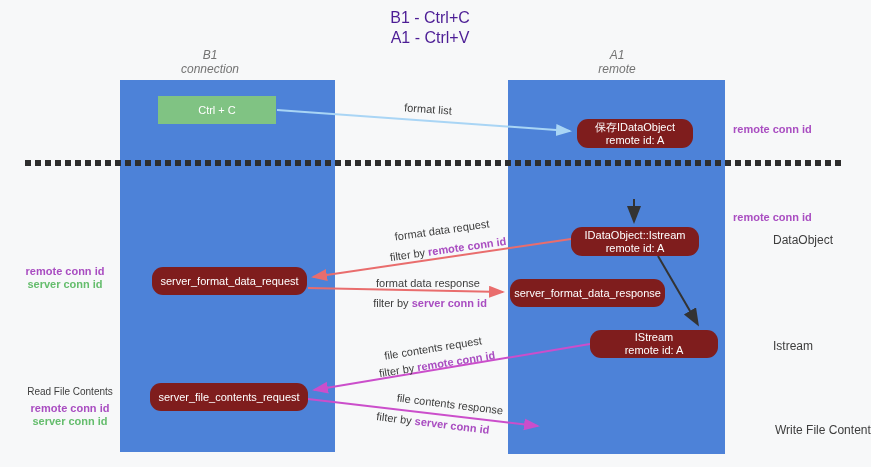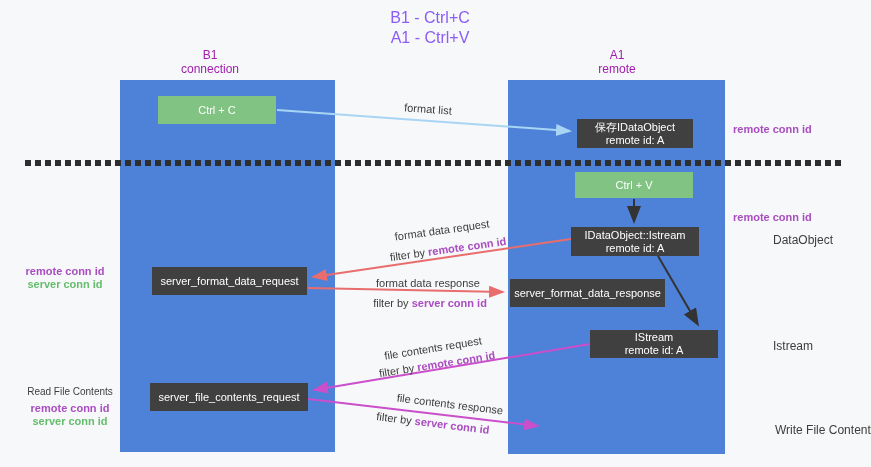--- a/index.html
+++ b/index.html
@@ -1,40 +1,40 @@
 <!DOCTYPE html>
 <html><head>
 <meta charset="utf-8">
 <style>
   * { margin:0; padding:0; box-sizing:border-box; }
   html,body { width:871px; height:467px; }
   body { font-family:"Liberation Sans", sans-serif; background:#f7f8f9; }
   .canvas { position:relative; width:871px; height:467px; background:#f7f8f9; overflow:hidden; }
 
   .title { position:absolute; left:330px; top:8px; width:200px; text-align:center;
-           font-size:16px; color:#8b5cf6; line-height:20px; }
+           font-size:16px; color:#4c1d95; line-height:20px; }
 
-  .col-header { position:absolute; text-align:center; font-size:12px; color:#a21caf; line-height:14px; }
+  .col-header { position:absolute; text-align:center; font-size:12px; color:#737373; line-height:14px;font-style:italic; }
   .col-header.b1 { left:150px; top:48px; width:120px; }
   .col-header.a1 { left:557px; top:48px; width:120px; }
 
   .lifeline { position:absolute; background:#4d82d8; }
   .lifeline.b1 { left:120px; top:80px; width:215px; height:372px; }
   .lifeline.a1 { left:508px; top:80px; width:217px; height:374px; }
 
   .divider { position:absolute; left:25px; top:160px; width:818px; height:6px;
              background:repeating-linear-gradient(90deg, #2e2e2e 0 6px, transparent 6px 10px); }
 
   svg.arrows { position:absolute; left:0; top:0; width:871px; height:467px; }
 
   .node { position:absolute; display:flex; flex-direction:column; align-items:center;
           justify-content:center; color:#ffffff; font-size:11px; line-height:13px;
           text-align:center; white-space:nowrap; }
   .node.green  { background:#80c383; }
-  .node.orange { background:#404040; }
+  .node.orange { background:#7f1d1d;border-radius:11px; }
 
   .ann { position:absolute; font-size:11px; white-space:nowrap; }
   .ann.purple { color:#a94dc1; font-weight:bold; }
   .ann.dark   { color:#3d3d3d; font-size:12px;margin-left:40px; }
 
   .side-block { position:absolute; text-align:center; font-size:11px; line-height:13px; white-space:nowrap; }
   .side-block .purple { color:#a94dc1; font-weight:bold; }
   .side-block .green  { color:#65bd6d; font-weight:bold; }
   .side-block .dark   { color:#3d3d3d; font-size:10px;text-align:center; }
 
@@ -92,23 +92,20 @@
 
   <div class="node green" style="left:158px; top:96px; width:118px; height:28px;">
     <span>Ctrl + C</span>
   </div>
 
   <div class="node orange" style="left:577px; top:119px; width:116px; height:29px;">
     <span>保存IDataObject</span>
     <span>remote id: A</span>
   </div>
 
-  <div class="node green" style="left:575px; top:172px; width:118px; height:26px;">
-    <span>Ctrl + V</span>
-  </div>
 
   <div class="node orange" style="left:571px; top:227px; width:128px; height:29px;">
     <span>IDataObject::Istream</span>
     <span>remote id: A</span>
   </div>
 
   <div class="node orange" style="left:152px; top:267px; width:155px; height:28px;">
     <span>server_format_data_request</span>
   </div>
 

